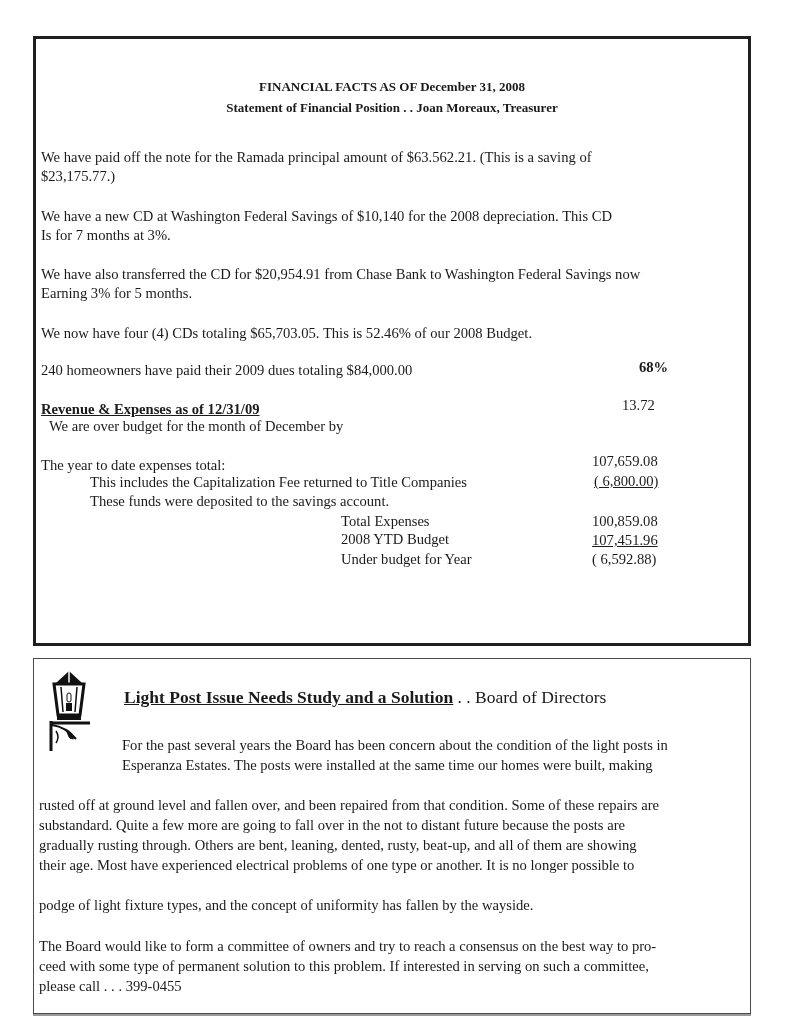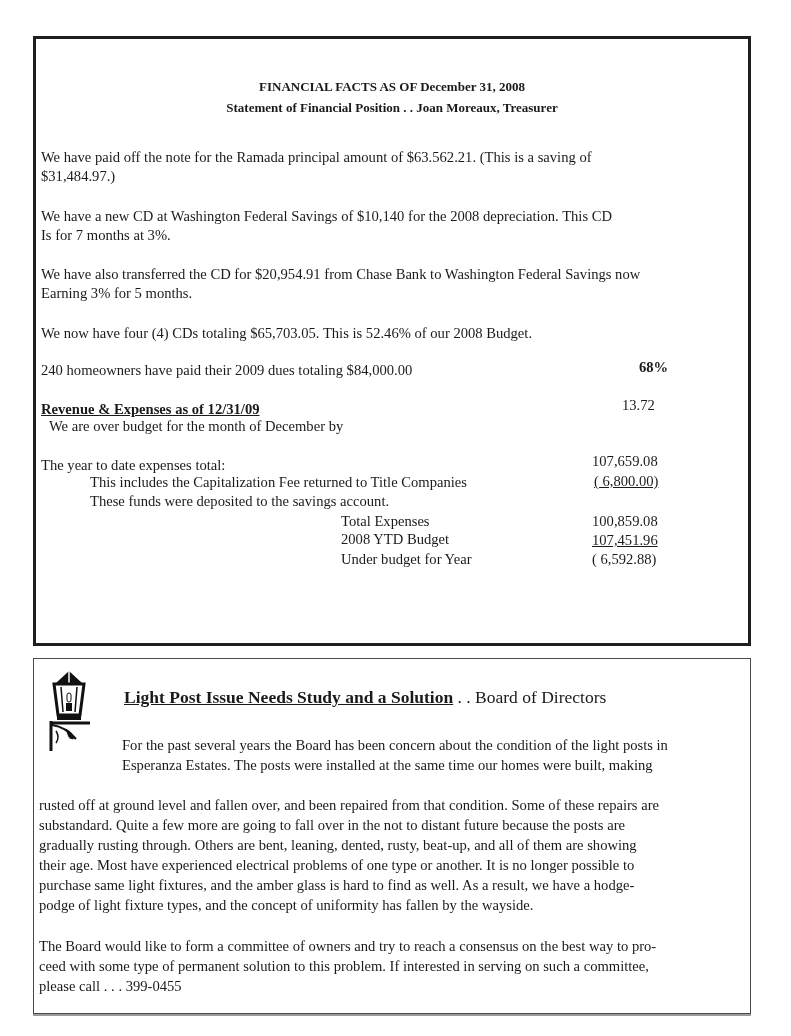--- a/index.html
+++ b/index.html
@@ -39,21 +39,21 @@
   .lp-p { position: absolute; font-size: 14.6px; line-height: 20.4px; white-space: nowrap; }
 </style>
 </head>
 <body>
 
 <div class="box1">
   <div class="title t1">FINANCIAL FACTS AS OF December 31, 2008</div>
   <div class="title t2">Statement of Financial Position . .  Joan Moreaux, Treasurer</div>
 
   <div class="p" style="top:108px;">We have paid off the note for the Ramada principal amount of $63.562.21. (This is a saving of</div>
-  <div class="p" style="top:127px;">$31,484.97.)</div>
+  <div class="p" style="top:127px;">$23,175.77.)</div>
 
   <div class="p" style="top:167px;">We have a new CD at Washington Federal Savings of $10,140 for the 2008 depreciation.  This CD</div>
   <div class="p" style="top:186px;">Is for 7 months at 3%.</div>
 
   <div class="p" style="top:225px;">We have also transferred the CD for $20,954.91 from Chase Bank to Washington Federal Savings now</div>
   <div class="p" style="top:244px;">Earning 3% for 5 months.</div>
 
   <div class="p" style="top:284px;">We now have four (4) CDs totaling $65,703.05.  This is 52.46% of our 2008 Budget.</div>
 
   <div class="p" style="top:321px;">240 homeowners have paid their 2009 dues totaling $84,000.00</div>
@@ -100,19 +100,18 @@
   <div class="lp-head">
     <span class="bold uline">Light Post Issue Needs Study and a Solution</span><span> . .  Board of Directors</span>
   </div>
 
   <div class="lp-p" style="top:96px; left:88px;">Esperanza Estates.  The posts were installed at the same time our homes were built, making</div>
   <div class="lp-p" style="top:76px; left:88px;">For the past several years the Board has been concern about the condition of the light  posts in</div>
   <div class="lp-p" style="top:136px; left:5px;">rusted off at ground level and fallen over, and been repaired from that condition.  Some of these repairs are</div>
   <div class="lp-p" style="top:156px; left:5px;">substandard.  Quite a few more are going to fall over in the not to distant future because the posts are</div>
   <div class="lp-p" style="top:176px; left:5px;">gradually rusting through.  Others are bent, leaning, dented, rusty, beat-up, and all of them are showing</div>
   <div class="lp-p" style="top:196px; left:5px;">their age.  Most have experienced electrical problems of one type or another.  It is no longer possible to</div>
-  <div class="lp-p" style="top:216px; left:5px;">purchase same light fixtures, and the amber glass is hard to find as well.  As a result, we have a hodge-</div>
   <div class="lp-p" style="top:236px; left:5px;">podge of light fixture types, and the concept of uniformity has fallen by the wayside.</div>
 
   <div class="lp-p" style="top:277px; left:5px;">The Board would like to form a committee of owners and try to reach a consensus on the best way to pro-</div>
   <div class="lp-p" style="top:297px; left:5px;">ceed with some type of permanent solution to this problem.  If interested in serving on such a committee,</div>
   <div class="lp-p" style="top:317px; left:5px;">please call  . . .  399-0455</div>
 </div>
 
 </body></html>

